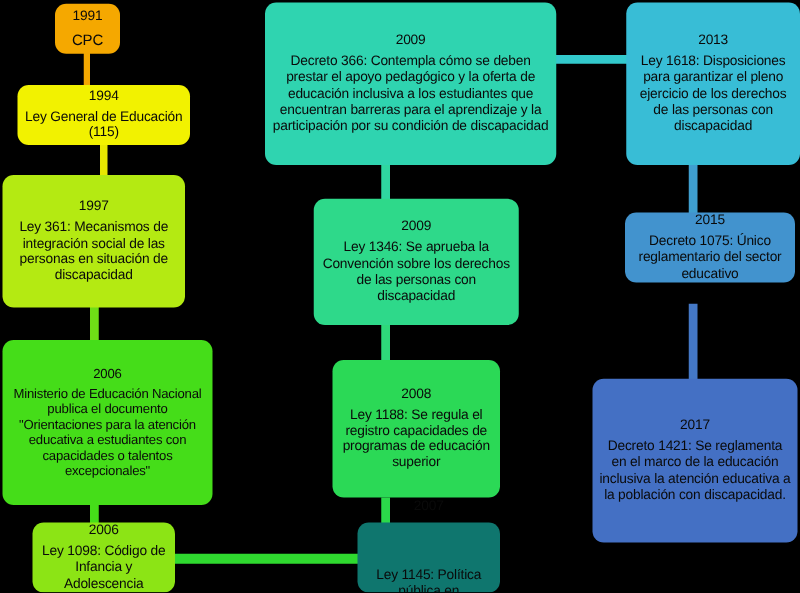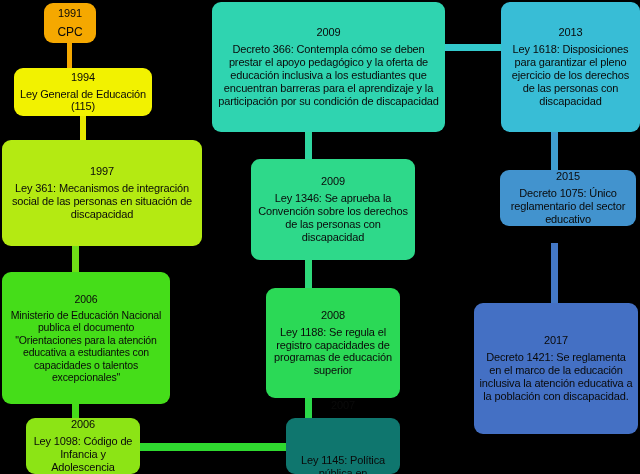--- a/index.html
+++ b/index.html
@@ -78,21 +78,21 @@
   <div class="node n-1991" style="left:44px; top:3px; width:52px; height:40px; background:#F5A800;">
     <div class="year">1991</div>
     <div class="body">CPC</div>
   </div>
 
   <div class="node" style="left:14px; top:68px; width:138px; height:48px; background:#F2F200;">
     <div class="year">1994</div>
     <div class="body">Ley General de Educación  (115)</div>
   </div>
 
-  <div class="node" style="left:2px; top:140px; width:200px; height:106px; background:#B4EA12;">
+  <div class="node" style="left:2px; top:140px; width:146px; height:106px; background:#B4EA12;">
     <div class="year">1997</div>
     <div class="body">Ley 361: Mecanismos de integración social de las personas en situación de discapacidad</div>
   </div>
 
   <div class="node small" style="left:2px; top:272px; width:168px; height:132px; background:#45DD19;">
     <div class="year">2006</div>
     <div class="body">Ministerio de Educación Nacional publica el documento "Orientaciones para la atención educativa a estudiantes con capacidades o talentos excepcionales"</div>
   </div>
 
   <div class="node" style="left:26px; top:418px; width:114px; height:56px; background:#8CE415;">

